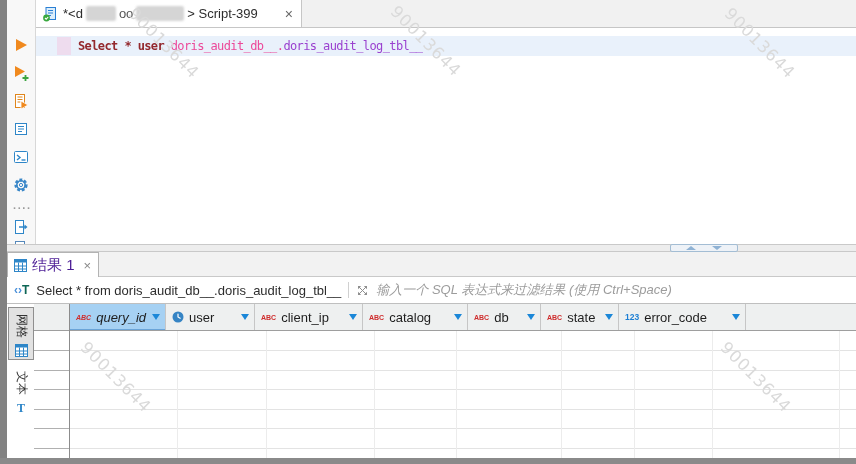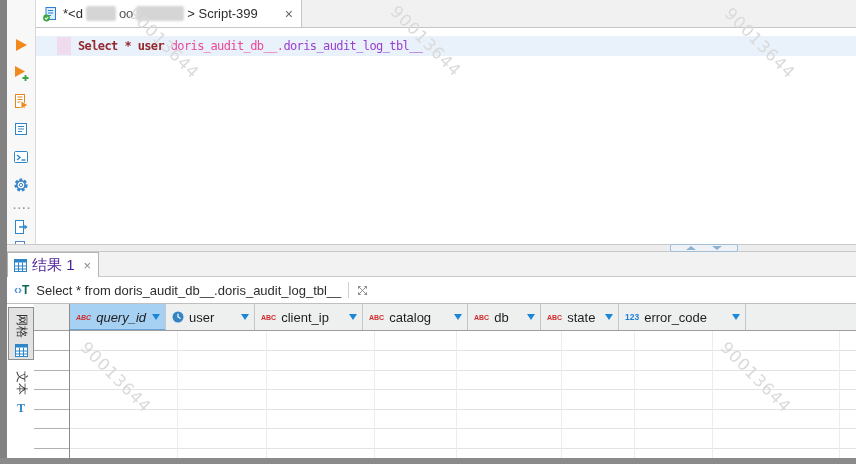--- a/index.html
+++ b/index.html
@@ -228,20 +228,21 @@
       <span class="fsep"></span>
       <span class="fexpand">
         <svg viewBox="0 0 13 13">
             <path d="M2.5 10.5l8-8M10.5 10.5l-8-8" stroke="#8f8f8f" stroke-width="1" fill="none"></path>
             <path d="M7.8 2h3.2v3.2z" fill="#8f8f8f"></path>
             <path d="M2 7.8v3.2h3.2z" fill="#8f8f8f"></path>
             <path d="M2 2h3.2L2 5.2z" fill="#8f8f8f"></path>
             <path d="M11 7.8v3.2H7.8z" fill="#8f8f8f"></path>
           </svg>
       </span>
+      <span class="fplaceholder">输入一个 SQL 表达式来过滤结果 (使用 Ctrl+Space)</span>
     </div>
 
     <div class="gridzone">
       <div class="vtab active" style="top:3px; height:53px;">
         <span class="vlabel-wrap">
             <span>网格</span>
           </span>
         <svg viewBox="0 0 13 13">
             <rect x="0.5" y="0.5" width="12" height="12" fill="#fff" stroke="#2e86c8"></rect>
             <rect x="0.5" y="0.5" width="12" height="3" fill="#2e86c8"></rect>

